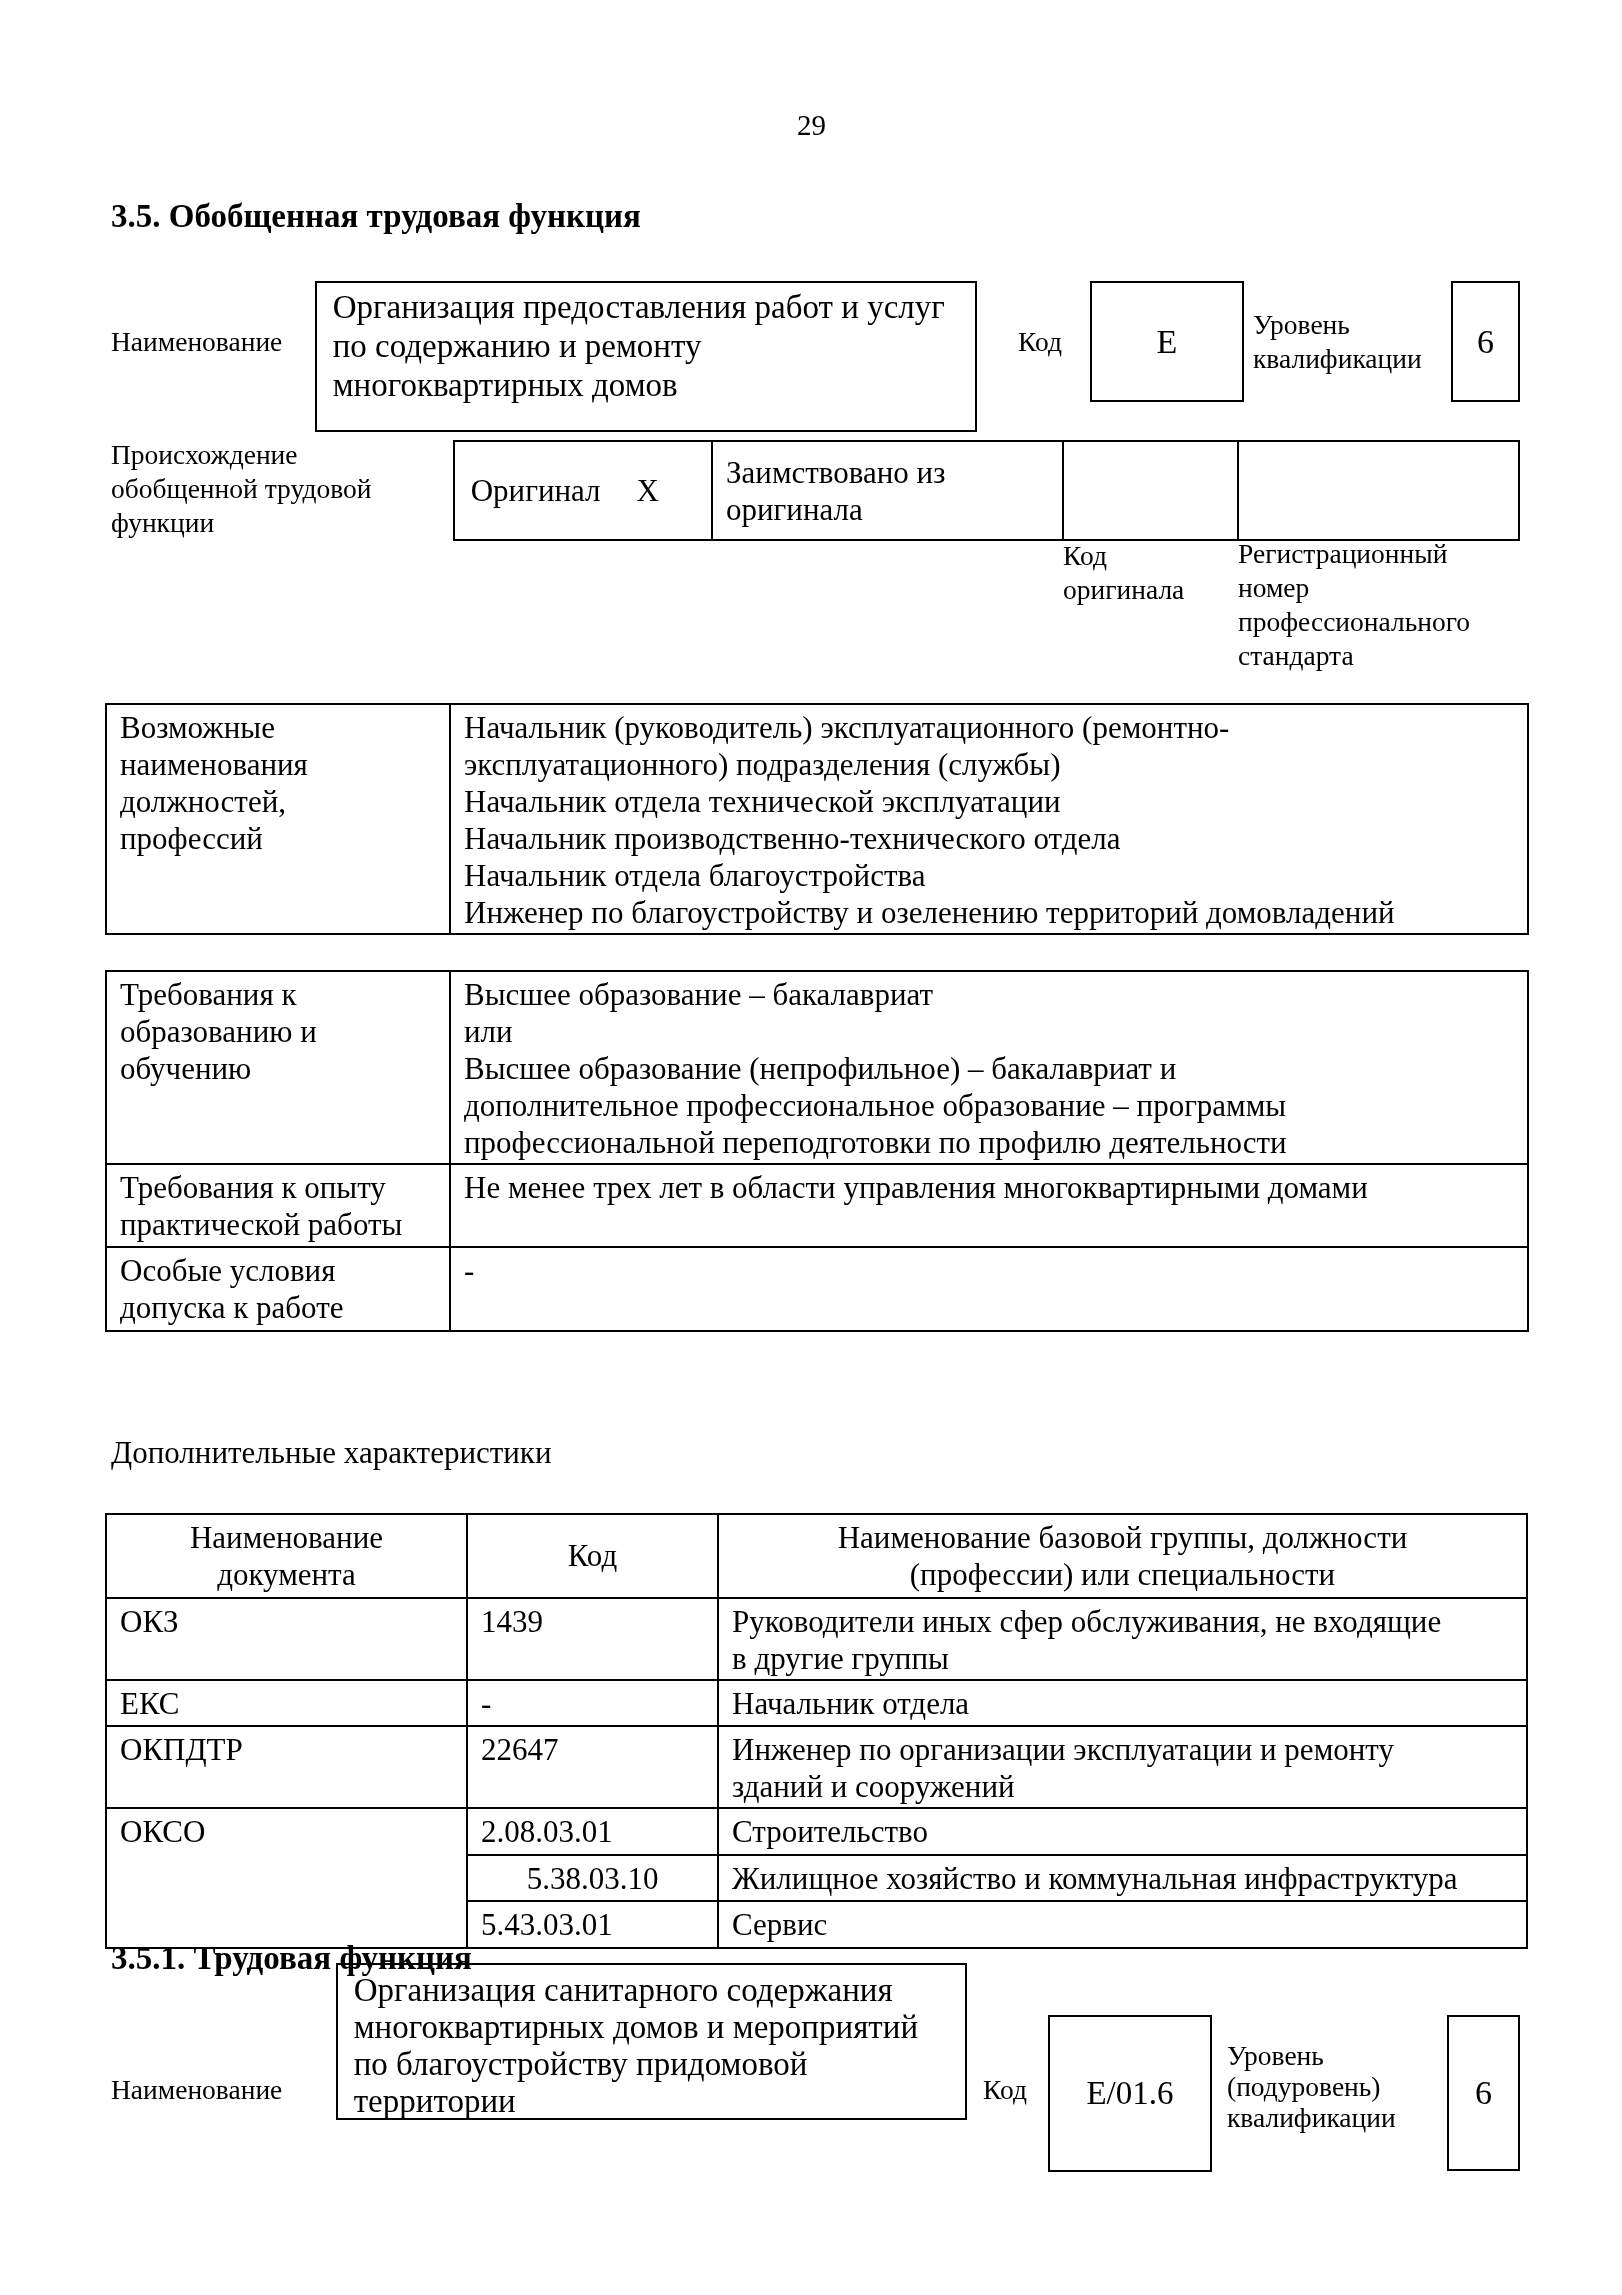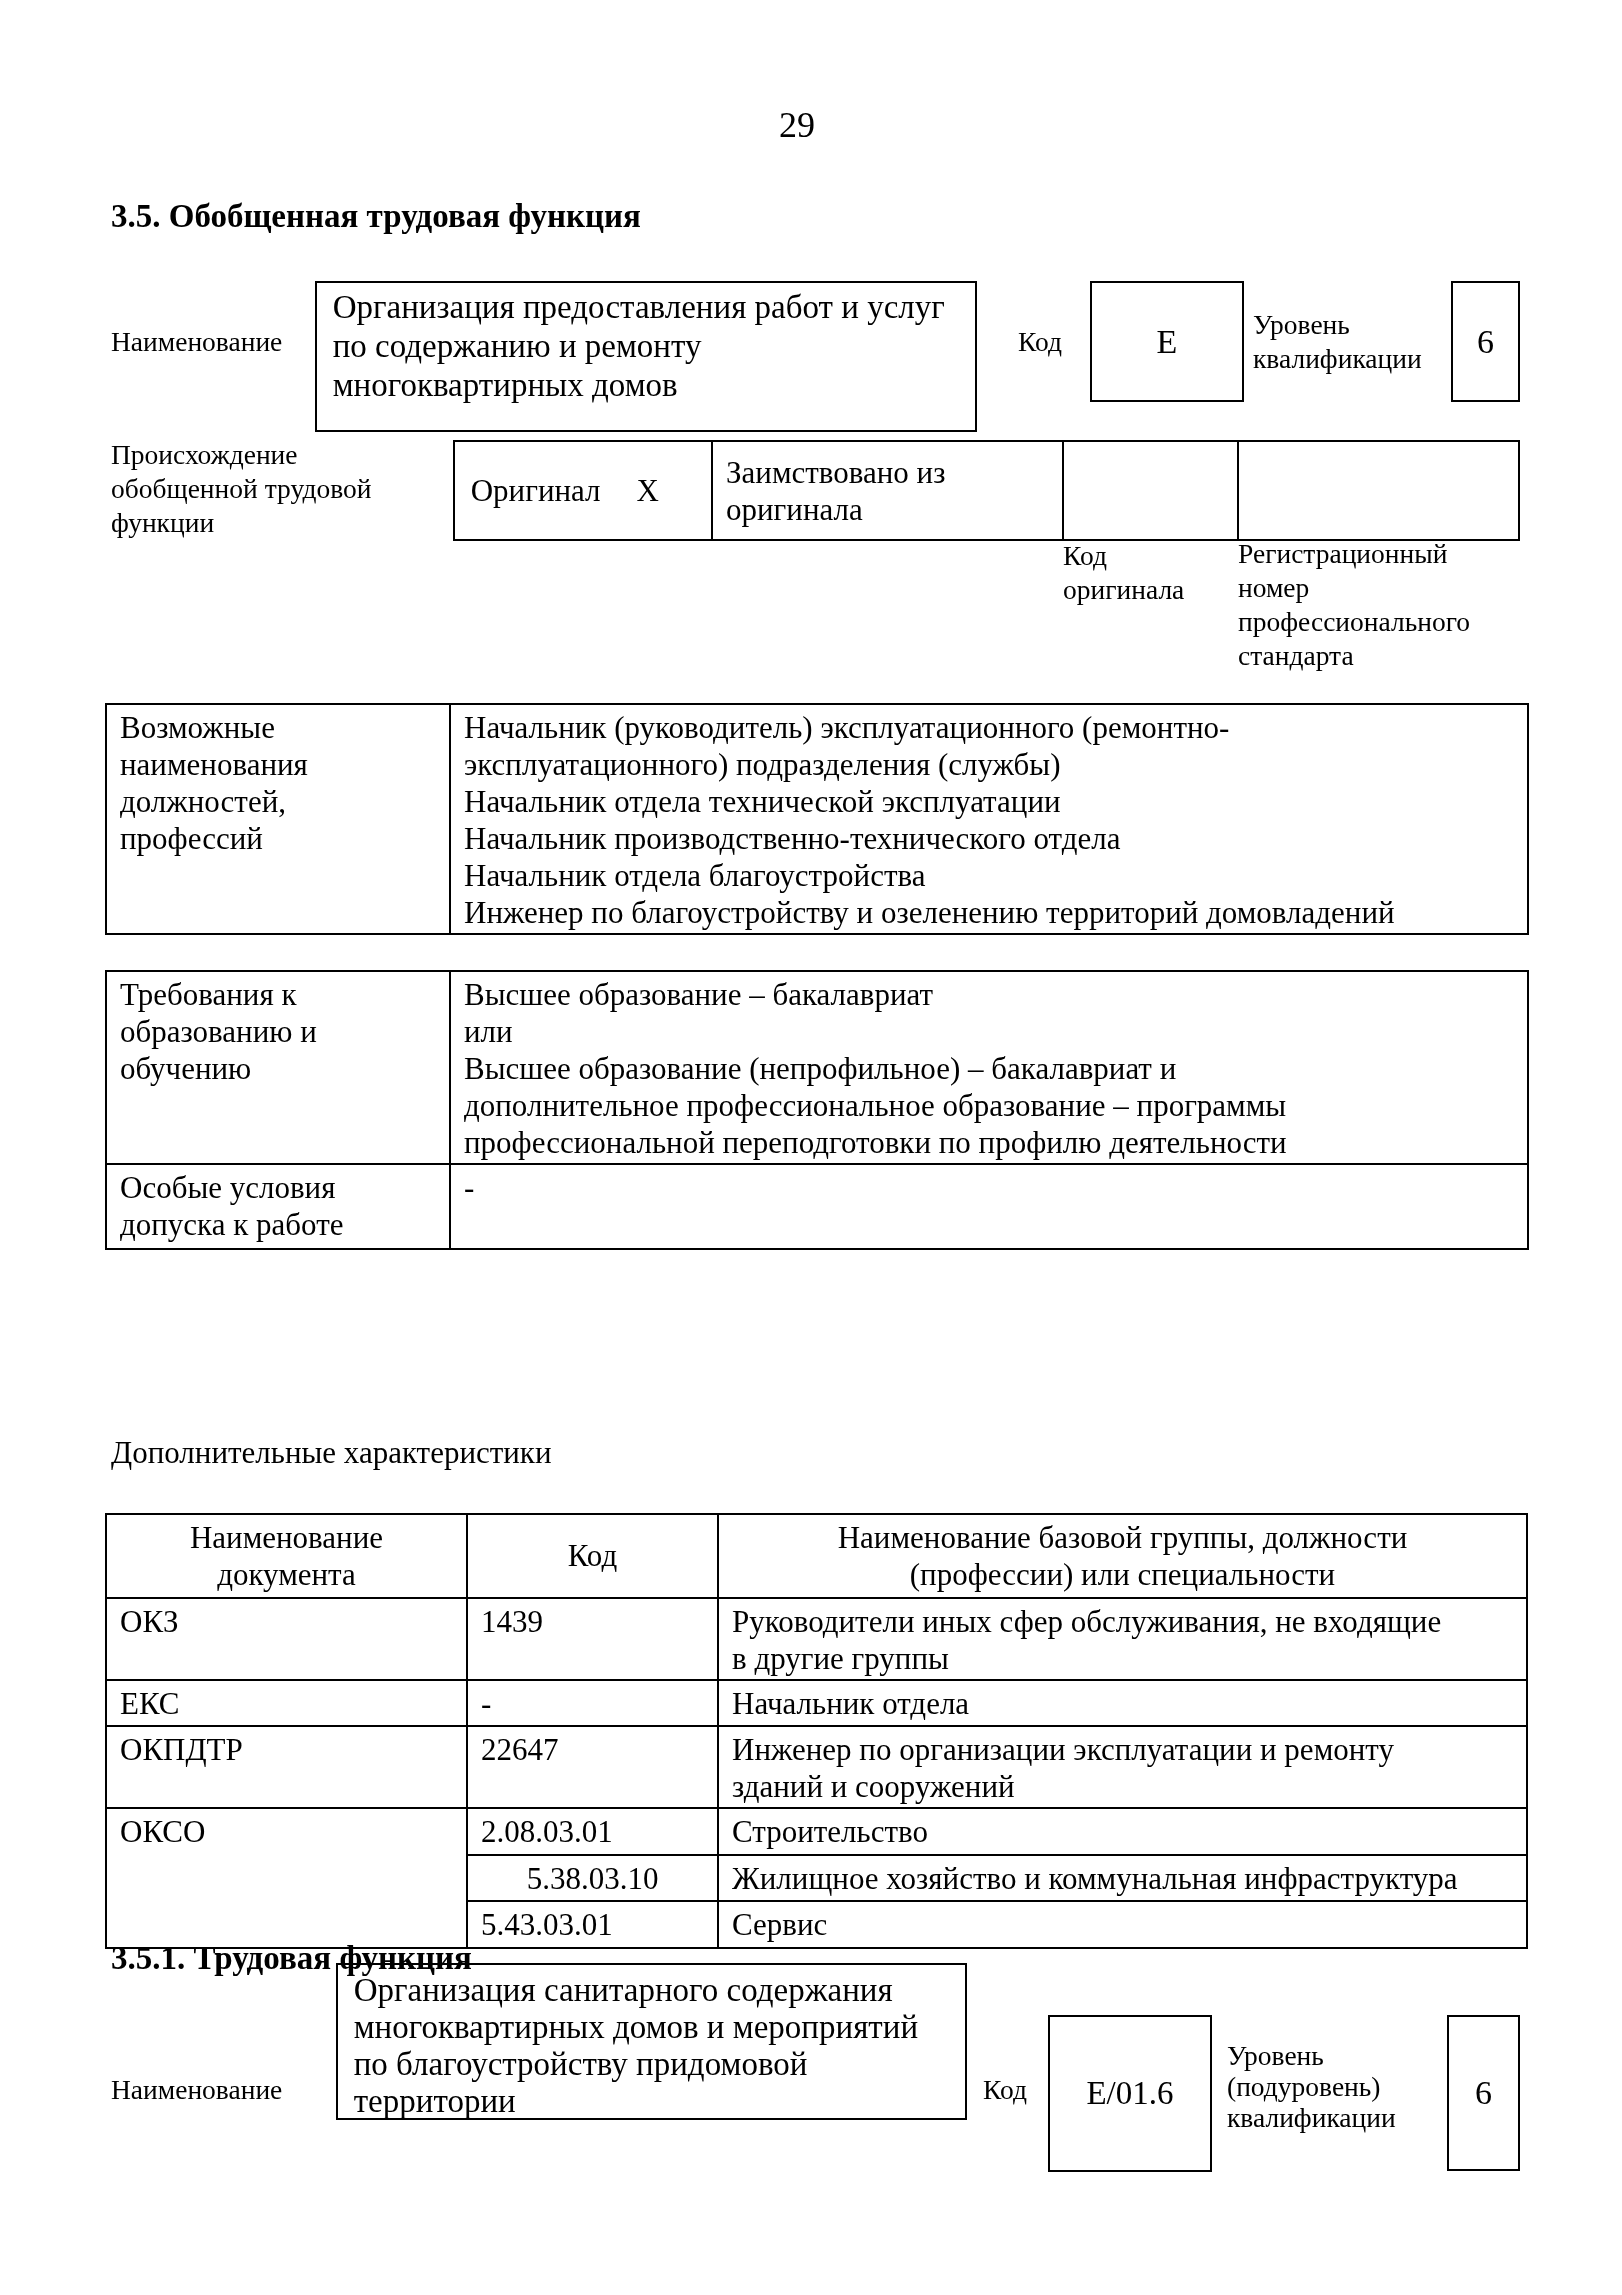--- a/index.html
+++ b/index.html
@@ -10,21 +10,21 @@
     color:#000;
     font-family:"Liberation Serif", serif;
     overflow:hidden;
   }
   .abs { position:absolute; }
   .ml { white-space:pre-line; }
   .lbl { font-size:27.5px; line-height:34px; }
   .ctr { text-align:left; }
   .h-bold { font-size:33px; line-height:41px; font-weight:bold; }
   .h-plain { font-size:31px; line-height:39px;text-align:center; }
-  .pagenum { font-size:36px; line-height:33px; }
+  .pagenum { font-size:29px; line-height:33px; text-align:center; }
 
   .valbox {
     border:2px solid #000;
     box-sizing:border-box;
     font-size:33px; line-height:39px;
     padding:5.2px 15.7px;
     white-space:pre-line;
   }
   .codebox {
     border:2px solid #000;
@@ -129,20 +129,25 @@
       <td class="ml">Требования к
 образованию и
 обучению</td>
       <td class="ml">Высшее образование – бакалавриат
 или
 Высшее образование (непрофильное) – бакалавриат и
 дополнительное профессиональное образование – программы
 профессиональной переподготовки по профилю деятельности</td>
     </tr>
     <tr>
+      <td class="ml">Требования к опыту
+практической работы</td>
+      <td class="ml">Не менее трех лет в области управления многоквартирными домами</td>
+    </tr>
+    <tr>
       <td class="ml" style="height:76px;">Особые условия
 допуска к работе</td>
       <td class="ml">-</td>
     </tr>
   </tbody>
     </table>
 
   <div class="abs h-plain" style="left:111px; top:1433px;">Дополнительные характеристики</div>
 
   <table class="doc addl abs" style="left:105px; top:1513px; width:1422px;">

